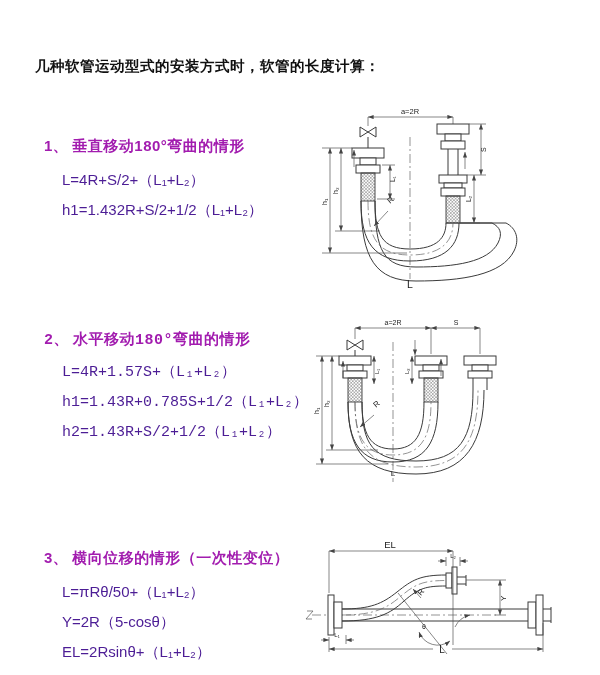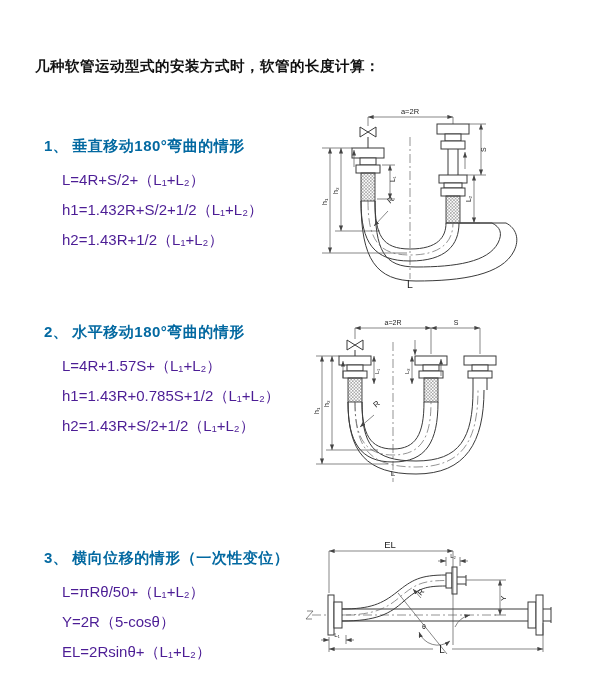--- a/index.html
+++ b/index.html
@@ -6,23 +6,23 @@
   #page{
     position:relative;width:600px;height:675px;background:#ffffff;overflow:hidden;
     font-family:"Liberation Sans","DejaVu Sans",sans-serif;color:#1c1c1c;margin-top:31px;
   }
   .doc-title{
     position:absolute;left:35px;top:26px;font-size:14.5px;font-weight:bold;
     letter-spacing:0.5px;color:#111;
   }
   .section{position:absolute;left:44px;}
   #sec1{top:106px;}
-  #sec2{top:292px;}
+  #sec2{top:299px;font-family:Liberation Mono, monospace;}
   #sec3{top:518px;}
-  .sec-heading{font-size:15px;font-weight:bold;color:#0369a1;letter-spacing:0.5px;}
+  .sec-heading{font-size:15px;font-weight:bold;color:#a21caf;letter-spacing:0.5px;}
   .sec-num{margin-right:4px;}
   .formulas{margin:9px 0 0 18px;font-size:15px;line-height:30px;color:#4c1d95;white-space:nowrap;}
   .diagram{position:absolute;}
   #dia1{left:310px;top:70px;}
   #dia2{left:308px;top:283px;}
   #dia3{left:300px;top:508px;}
   svg{display:block;}
   .pln{stroke:#3b3b3b;stroke-width:1;fill:none;}
   .prt{stroke:#3b3b3b;stroke-width:1;fill:#ffffff;}
   .dln{stroke:#555;stroke-width:0.7;fill:none;}
@@ -37,21 +37,20 @@
 
   <div class="doc-title">几种软管运动型式的安装方式时，软管的长度计算：</div>
 
   <div class="section" id="sec1">
     <div class="sec-heading">
       <span class="sec-num">1、</span><span>垂直移动180°弯曲的情形</span>
     </div>
     <div class="formulas">
       <div>L=4R+S/2+（L₁+L₂）</div>
       <div>h1=1.432R+S/2+1/2（L₁+L₂）</div>
-      <div>h2=1.43R+1/2（L₁+L₂）</div>
     </div>
   </div>
 
   <div class="section" id="sec2">
     <div class="sec-heading">
       <span class="sec-num">2、</span><span>水平移动180°弯曲的情形</span>
     </div>
     <div class="formulas">
       <div>L=4R+1.57S+（L₁+L₂）</div>
       <div>h1=1.43R+0.785S+1/2（L₁+L₂）</div>

